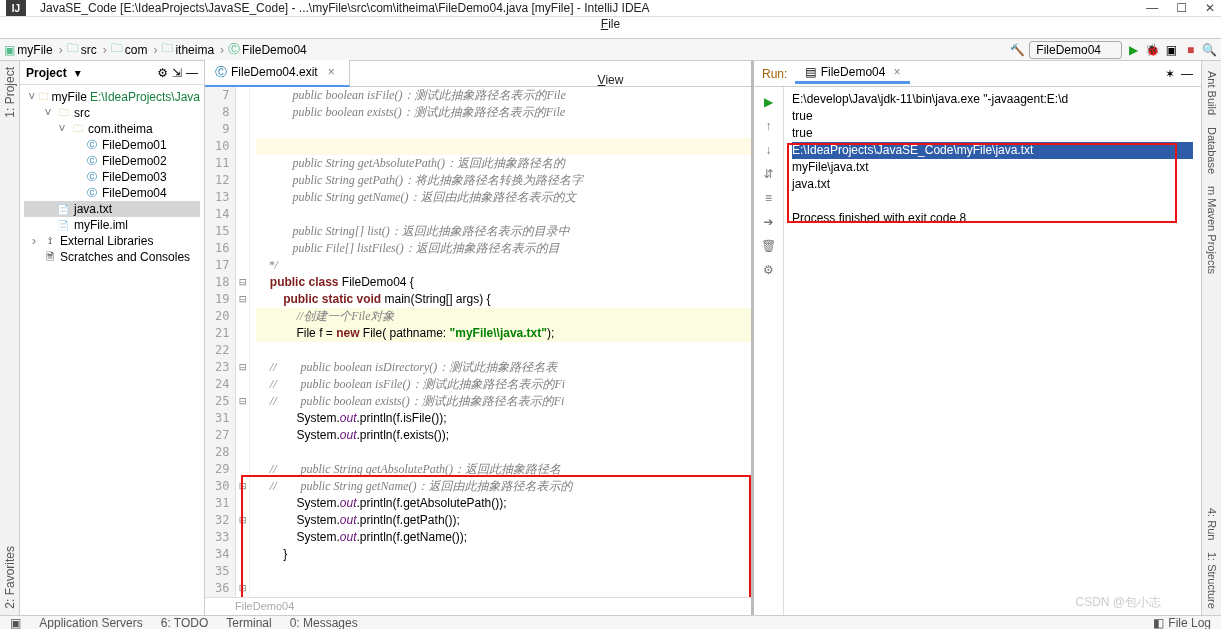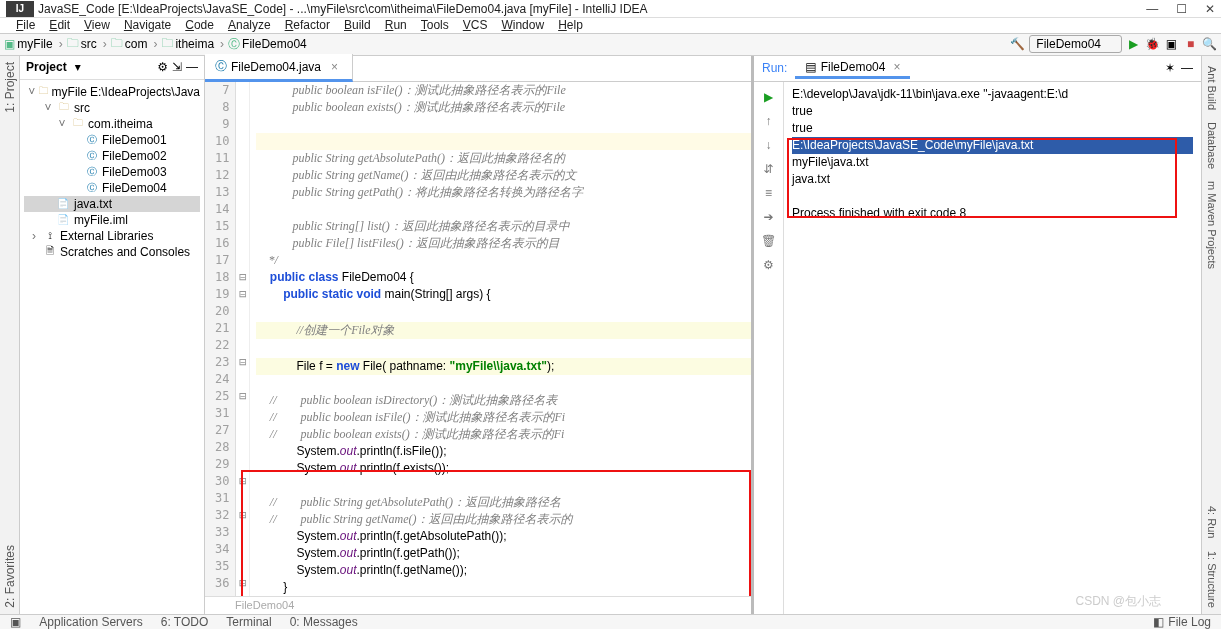--- a/index.html
+++ b/index.html
@@ -1,21 +1,21 @@
 <!DOCTYPE html>
 <html><head>
 <meta charset="utf-8">
 <style>
 * { margin: 0; padding: 0; box-sizing: border-box; font-family: "Segoe UI", Arial, sans-serif; font-size: 12px; }
 body { width: 1221px; height: 629px; background: #fff; display: flex; flex-direction: column; overflow: hidden; }
 .titlebar { height: 26px; display: flex; align-items: center; padding: 0 6px; border-bottom: 1px solid #ddd; }
-.titlebar .logo { width: 28px; height: 16px; background: #3b3b3b; color: #fff; display: inline-flex; align-items: center; justify-content: center; font-size: 10px; font-weight: bold; margin-right: 4px; }
+.titlebar .logo { width: 20px; height: 16px; background: #3b3b3b; color: #fff; display: inline-flex; align-items: center; justify-content: center; font-size: 10px; font-weight: bold; margin-right: 14px; }
 .titlebar .title { flex: 1; color: #222; }
 .win-controls { display: flex; gap: 18px; color: #444; }
-.menubar { height: 22px; display: flex; gap: 14px; padding: 0 16px; align-items: center; border-bottom: 1px solid #ccc; color: #222; }
+.menubar { height: 22px; display: flex; gap: 14px; padding: 0 8px; align-items: center; border-bottom: 1px solid #ccc; color: #222; flex-direction: column; }
 .menubar span u { text-decoration: underline; }
 .nav { height: 26px; display: flex; align-items: center; padding: 0 4px; border-bottom: 1px solid #ccc; background: #f6f6f6; font-size: 12px; }
 .nav .crumb { display: flex; align-items: center; gap: 2px; }
 .nav .crumb::after { content: "›"; color: #888; margin: 0 4px; }
 .nav .crumb:last-child::after { content: ""; }
 .nav .build-btn { margin-left: auto; display: flex; align-items: center; gap: 4px; }
 .nav .tri { color: #1a9e22; }
 .nav .icn { width: 15px; height: 15px; display: inline-flex; align-items: center; justify-content: center; }
 .nav .combo { border: 1px solid #aaa; padding: 1px 20px 1px 6px; border-radius: 3px; }
 .main { flex: 1; display: flex; position: relative; }
@@ -38,24 +38,24 @@
 .editor-tab { padding: 4px 14px 4px 10px; border-right: 1px solid #ccc; display: flex; align-items: center; gap: 4px; background: #fff; border-bottom: 3px solid #5394ec; }
 .editor-tab .x { color: #888; margin-left: 6px; }
 .editor-body { flex: 1; display: flex; overflow: hidden; background: #fff; position: relative; }
 .gutter { display: flex; flex-direction: column; border-right: 1px solid #ddd; background: #f4f4f4; }
 .gutter .ln { height: 17px; line-height: 17px; padding: 0 6px 0 10px; text-align: right; color: #a0a0a0; font-family: Consolas, monospace; }
 .fold { width: 14px; display: flex; flex-direction: column; border-right: 1px solid #eee; }
 .fold .fr { height: 17px; line-height: 17px; text-align: center; color: #999; font-family: monospace; font-size: 12px; }
 .code { flex: 1; font-family: Consolas, monospace; font-size: 13px; overflow: hidden; padding-left: 6px; position: relative; }
 .code .line { height: 17px; line-height: 17px; white-space: pre; }
 .c-comment { color: #808080; font-style: italic; font-family: Liberation Serif, serif; }
-.c-kw { color: #1d4ed8; font-weight: bold; }
+.c-kw { color: #7f1d1d; font-weight: bold; }
 .c-str { color: #008000; font-weight: bold; }
 .c-field { color: #660e7a; font-style: italic; }
-.hl { background: #fcfce1; margin-top: 19px; }
+.hl { background: #fcfce1; }
 .caret-line { background: #fffbe6; }
 .red-box1 { position: absolute; border: 2px solid #e11; pointer-events: none; z-index: 5; }
 .run-pane { width: 450px; border-left: 3px solid #bbb; display: flex; flex-direction: column; }
 .run-header { height: 26px; display: flex; align-items: center; padding: 0 8px; border-bottom: 1px solid #ccc; }
 .run-header .tab { border-bottom: 3px solid #5394ec; padding: 2px 10px; display: flex; align-items: center; gap: 4px; }
 .run-body { flex: 1; display: flex; position: relative; }
 .run-tools { width: 30px; border-right: 1px solid #ddd; display: flex; flex-direction: column; align-items: center; gap: 6px; padding-top: 6px; color: #777; }
 .run-tools .t { width: 18px; height: 18px; display: flex; align-items: center; justify-content: center; cursor: pointer; }
 .console { flex: 1; font-family: Consolas, monospace; font-size: 13px; padding: 4px 8px; position: relative; }
 .console .oline { height: 17px; line-height: 17px; white-space: pre; }
@@ -124,21 +124,21 @@
       <span style="margin-left:4px">▾</span>
       <span style="margin-left:auto">⚙</span>
       <span>⇲</span>
       <span>—</span>
     </div>
     <div class="tree" id="tree">
         <div class="tree-row" style="padding-left: 4px;">
           <span class="tw">˅</span>
           <span class="ic dir">🗀</span>
           <span>myFile</span>
-          <span style="color:#000000"> E:\IdeaProjects\Java</span>
+          <span style="color:#15803d"> E:\IdeaProjects\Java</span>
         </div>
         <div class="tree-row" style="padding-left: 18px;">
           <span class="tw">˅</span>
           <span class="ic dir">🗀</span>
           <span>src</span>
         </div>
         <div class="tree-row" style="padding-left: 32px;">
           <span class="tw">˅</span>
           <span class="ic dir">🗀</span>
           <span>com.itheima</span>
@@ -183,21 +183,21 @@
           <span class="ic">🗎</span>
           <span>Scratches and Consoles</span>
         </div>
       </div>
   </div>
 
   <div class="editor-pane">
     <div class="editor-tabs">
       <div class="editor-tab">
         <span class="java">Ⓒ</span>
-        <span>FileDemo04.java</span>
+        <span>FileDemo04.exit</span>
         <span class="x">×</span>
       </div>
     </div>
     <div class="editor-body" id="editor-body">
       <div class="gutter" id="gutter">
           <div class="ln">7</div>
           <div class="ln">8</div>
           <div class="ln">9</div>
           <div class="ln">10</div>
           <div class="ln">11</div>
@@ -258,22 +258,22 @@
           <div class="fr"></div>
           <div class="fr"></div>
           <div class="fr">⊟</div>
         </div>
       <div class="code" id="code">
           <div class="line c-comment">            public boolean isFile()：测试此抽象路径名表示的File</div>
           <div class="line c-comment">            public boolean exists()：测试此抽象路径名表示的File</div>
           <div class="line "></div>
           <div class="line caret-line"></div>
           <div class="line c-comment">            public String getAbsolutePath()：返回此抽象路径名的</div>
+          <div class="line c-comment">            public String getPath()：将此抽象路径名转换为路径名字</div>
           <div class="line c-comment">            public String getName()：返回由此抽象路径名表示的文</div>
-          <div class="line c-comment">            public String getPath()：将此抽象路径名转换为路径名字</div>
           <div class="line "></div>
           <div class="line c-comment">            public String[] list()：返回此抽象路径名表示的目录中</div>
           <div class="line c-comment">            public File[] listFiles()：返回此抽象路径名表示的目</div>
           <div class="line c-comment">    */</div>
           <div class="line ">    <span class="c-kw">public class</span> FileDemo04 {</div>
           <div class="line ">        <span class="c-kw">public static void</span> main(String[] args) {</div>
           <div class="line hl">            <span class="c-comment">//创建一个File对象</span></div>
           <div class="line hl">            File f = <span class="c-kw">new</span> File( pathname: <span class="c-str">"myFile\\java.txt"</span>);</div>
           <div class="line "></div>
           <div class="line ">    <span class="c-comment">//        public boolean isDirectory()：测试此抽象路径名表</span></div>
@@ -289,21 +289,21 @@
           <div class="line ">            System.<span class="c-field">out</span>.println(f.getName());</div>
           <div class="line ">        }</div>
         </div>
       <div class="red-box1" style="left:36px; top:388px; width:510px; height:146px"></div>
     </div>
     <div style="height:18px;border-top:1px solid #ddd;padding:2px 30px;color:#aaa;font-size:11px">FileDemo04</div>
   </div>
 
   <div class="run-pane">
     <div class="run-header">
-      <span style="color:#3b82f6">Run:</span>
+      <span style="color:#a16207">Run:</span>
       <div class="tab" style="margin-left:8px">
         <span>▤</span>
         <span>FileDemo04</span>
         <span style="color:#888;margin-left:4px">×</span>
       </div>
       <span style="margin-left:auto">✶</span>
       <span style="margin-left:6px">—</span>
     </div>
     <div class="run-body">
       <div class="run-tools" id="run-tools">

